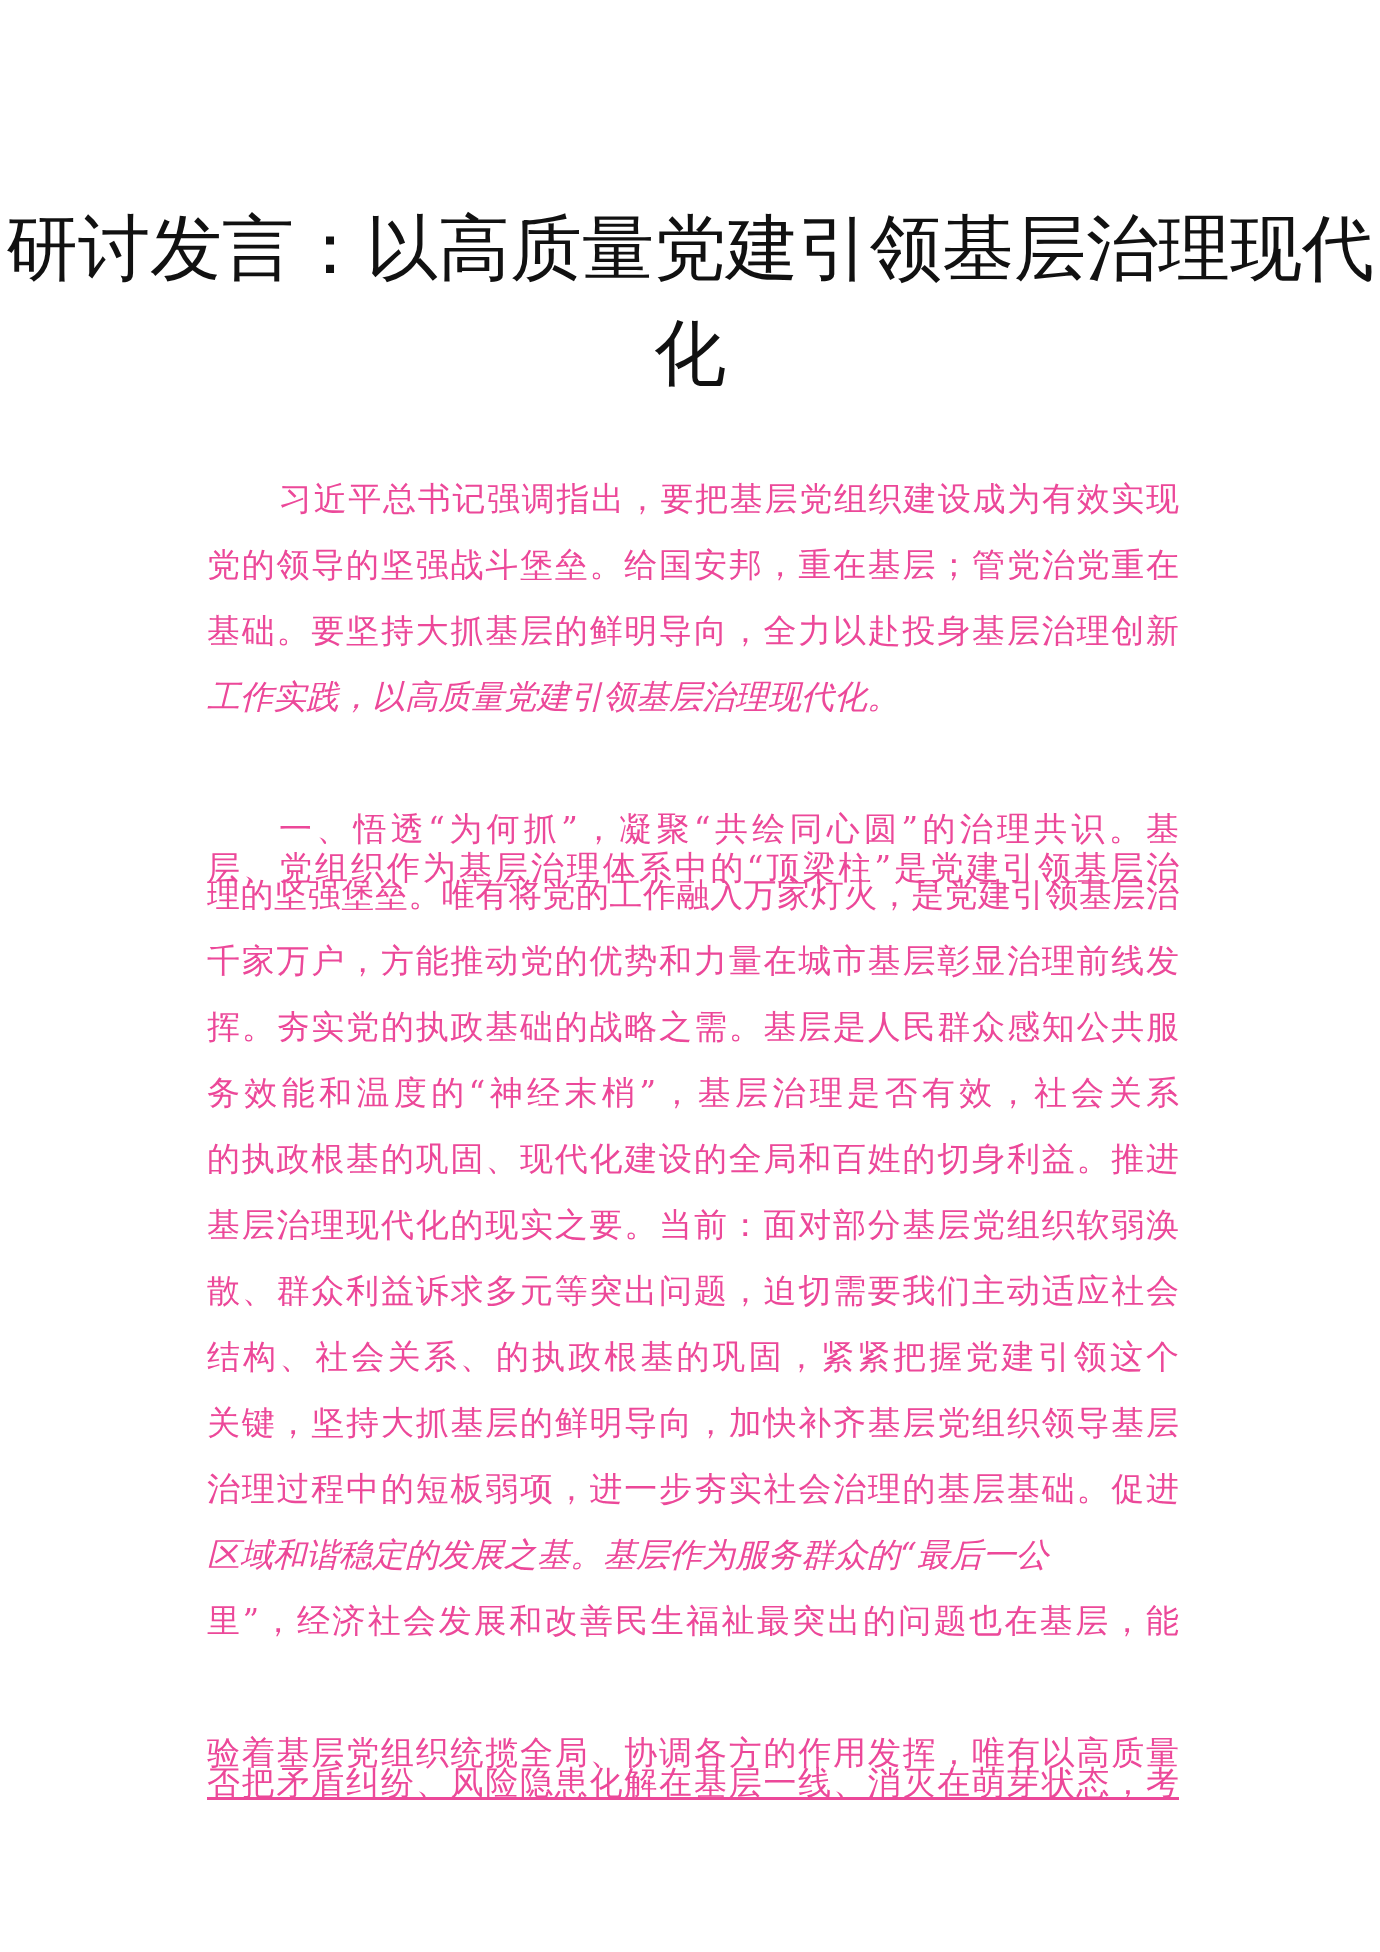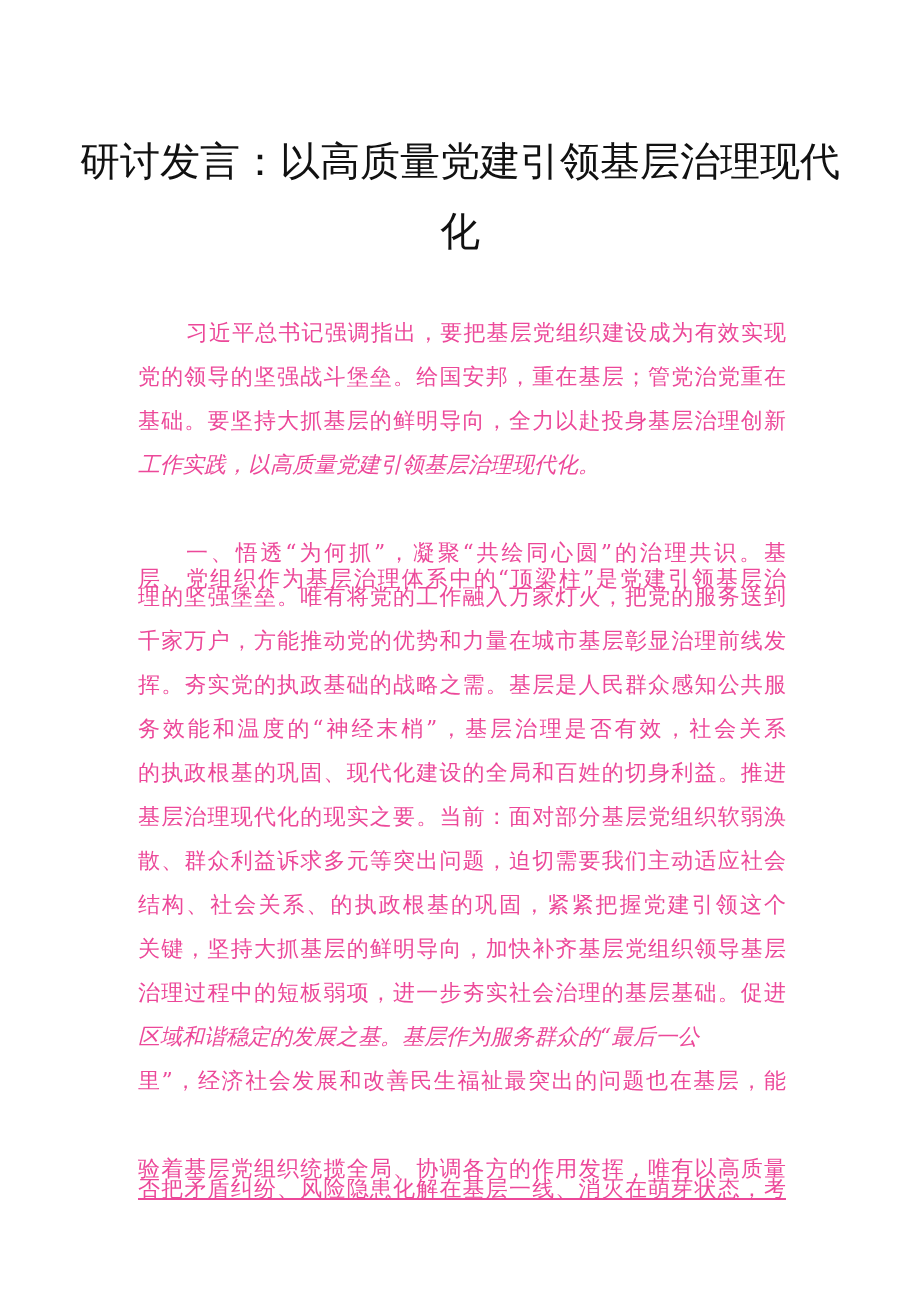--- a/index.html
+++ b/index.html
@@ -1,20 +1,20 @@
 <!DOCTYPE html>
 <html><head>
   <meta charset="utf-8">
   <style>
     html, body { margin: 0; padding: 0; background: #ffffff; }
     body { width: 920px; height: 1301px; position: relative; overflow: hidden; }
     .page { position: absolute; left: 0; top: 0; width: 920px; height: 1301px; background: #ffffff; }
     .title-line {
       position: absolute; left: 0; width: 920px; text-align: center;
-      font-family: "DejaVu Sans", sans-serif; font-size: 40px; color: #111;
+      font-family: "DejaVu Sans", sans-serif; font-size: 48px; color: #111;
       letter-spacing: 0px; white-space: nowrap;
     }
     .body-line {
       position: absolute; left: 138px; width: 648px;
       font-family: "DejaVu Serif", serif; font-size: 22px; color: #ec4899;
       white-space: nowrap; text-align: justify; text-align-last: justify;
       letter-spacing: 0px;
     }
     .body-line.last { text-align-last: left; font-style: italic; }
     .body-line.indent { left: 186px; width: 600px; }
@@ -29,21 +29,21 @@
   <div>
     <div class="body-line indent" style="top:318px;">习近平总书记强调指出，要把基层党组织建设成为有效实现</div>
     <div class="body-line" style="top:362px;">党的领导的坚强战斗堡垒。给国安邦，重在基层；管党治党重在</div>
     <div class="body-line" style="top:406px;">基础。要坚持大抓基层的鲜明导向，全力以赴投身基层治理创新</div>
     <div class="body-line last" style="top:450px;">工作实践，以高质量党建引领基层治理现代化。</div>
   </div>
 
   <div>
     <div class="body-line indent" style="top:494px;margin-top:44px;">一、悟透“为何抓”，凝聚“共绘同心圆”的治理共识。基</div>
     <div class="body-line" style="top:564px;">层、党组织作为基层治理体系中的“顶梁柱”是党建引领基层治</div>
-    <div class="body-line" style="top:582px;">理的坚强堡垒。唯有将党的工作融入万家灯火，把党的服务送到</div>
+    <div class="body-line" style="top:582px;">理的坚强堡垒。唯有将党的工作融入万家灯火，是党建引领基层治</div>
     <div class="body-line" style="top:626px;">千家万户，方能推动党的优势和力量在城市基层彰显治理前线发</div>
     <div class="body-line" style="top:670px;">挥。夯实党的执政基础的战略之需。基层是人民群众感知公共服</div>
     <div class="body-line" style="top:714px;">务效能和温度的“神经末梢”，基层治理是否有效，社会关系</div>
     <div class="body-line" style="top:758px;">的执政根基的巩固、现代化建设的全局和百姓的切身利益。推进</div>
     <div class="body-line" style="top:802px;">基层治理现代化的现实之要。当前：面对部分基层党组织软弱涣</div>
     <div class="body-line" style="top:846px;">散、群众利益诉求多元等突出问题，迫切需要我们主动适应社会</div>
     <div class="body-line" style="top:890px;">结构、社会关系、的执政根基的巩固，紧紧把握党建引领这个</div>
     <div class="body-line" style="top:934px;">关键，坚持大抓基层的鲜明导向，加快补齐基层党组织领导基层</div>
     <div class="body-line" style="top:978px;">治理过程中的短板弱项，进一步夯实社会治理的基层基础。促进</div>
     <div class="body-line last" style="top:1022px;">区域和谐稳定的发展之基。基层作为服务群众的“最后一公</div>

